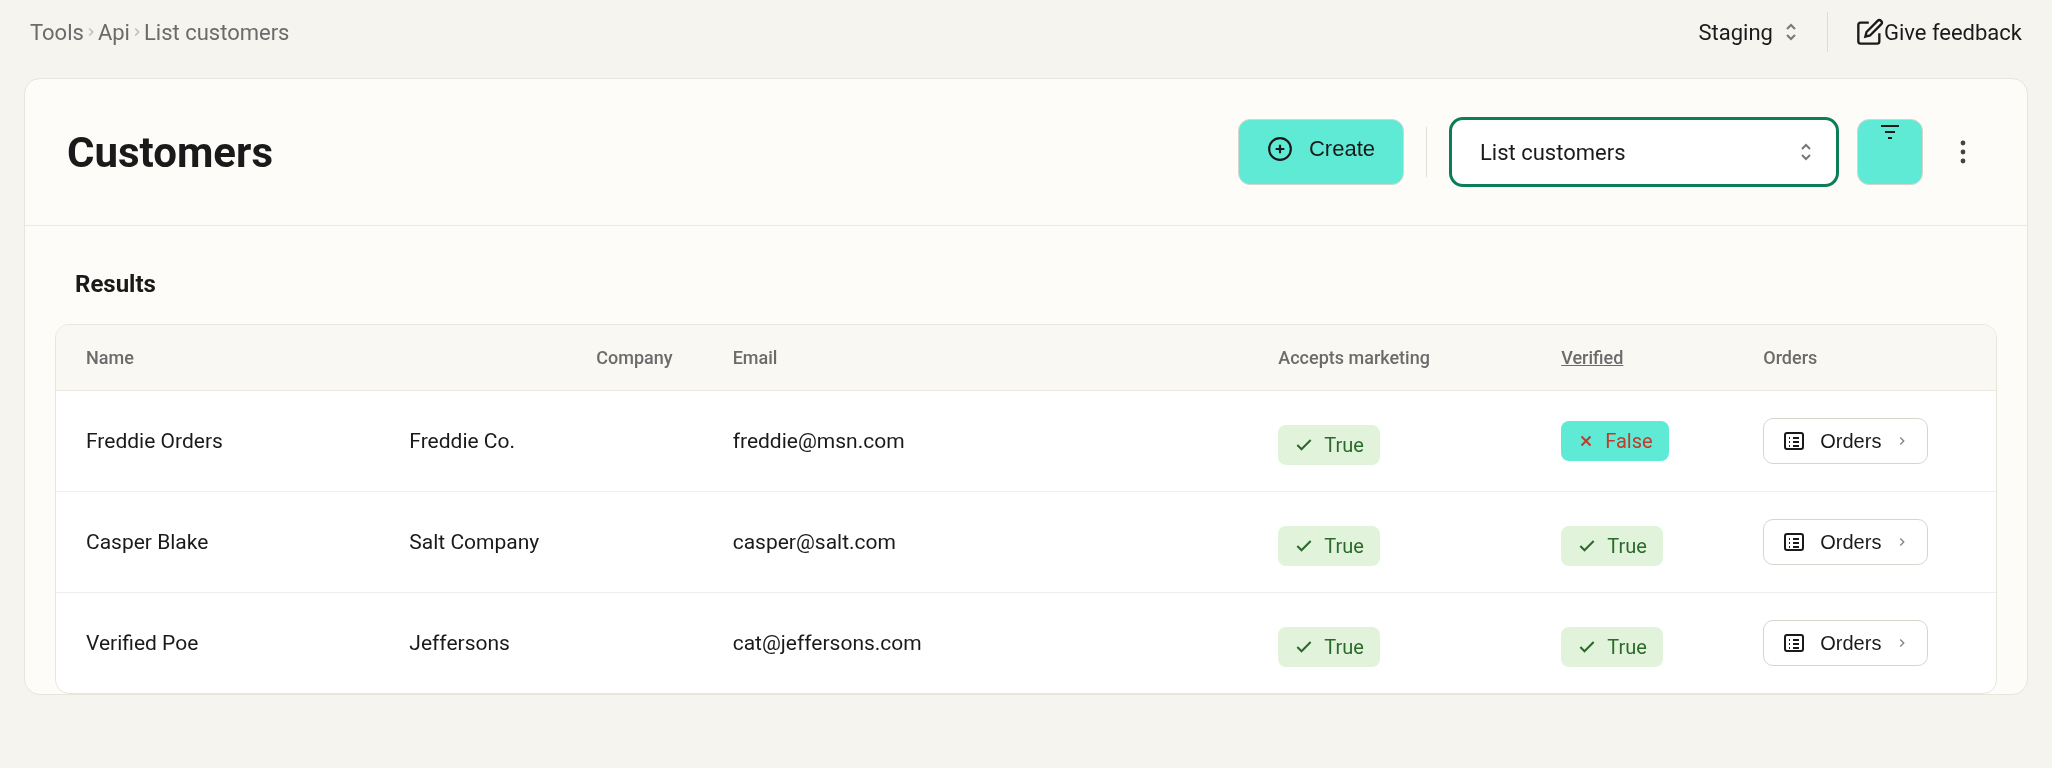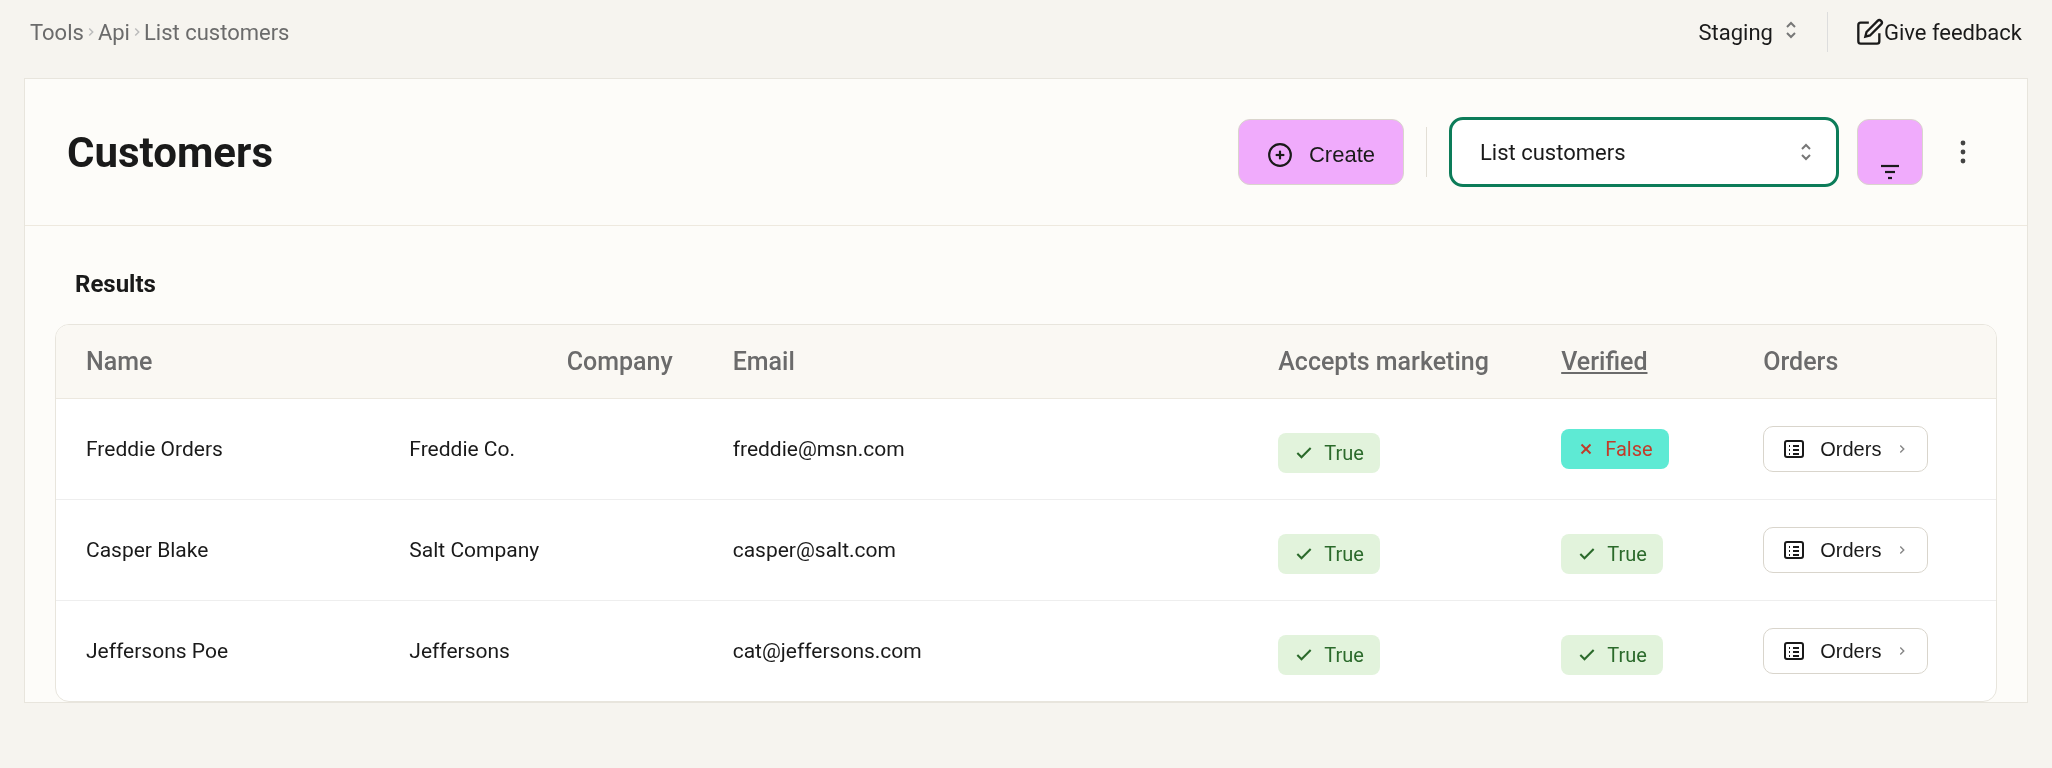--- a/index.html
+++ b/index.html
@@ -33,21 +33,21 @@
       color: #bbb;
       display: inline-flex;
     }
     .topbar-right {
       display: flex;
       align-items: center;
       gap: 28px;
     }
     .env-selector {
       display: flex;
-      align-items: flex-start;
+      align-items: center;
       gap: 10px;
       font-size: 22px;
       color: #1a1a1a;
       cursor: pointer;
     }
     .divider-v {
       width: 1px;
       height: 40px;
       background: #ddd;
     }
@@ -56,44 +56,44 @@
       align-items: center;
       gap: 0;
       font-size: 22px;
       color: #1a1a1a;
       cursor: pointer;
     }
     .card {
       margin: 14px 24px;
       background: #fdfcf9;
       border: 1px solid #e8e5dd;
-      border-radius: 0;
+      border-radius: 16px;
       overflow: hidden;
     }
     .card-header {
       display: flex;
       align-items: center;
       justify-content: space-between;
       padding: 38px 42px;
     }
     .page-title {
       font-size: 42px;
       font-weight: 700;
       color: #1a1a1a;
     }
     .header-actions {
       display: flex;
       align-items: center;
       gap: 18px;
     }
     .btn {
       display: inline-flex;
-      align-items: flex-end;
+      align-items: flex-start;
       gap: 16px;
-      background: #f0abfc;
+      background: #5eead4;
       border: 1px solid #d9d5cc;
       border-radius: 12px;
       padding: 16px 28px;
       font-size: 22px;
       color: #1a1a1a;
       cursor: pointer;
       height: 66px;
     }
     .icon-btn {
       width: 66px;
@@ -148,21 +148,21 @@
       width: 100%;
       border-collapse: collapse;
     }
     thead {
       background: #faf8f3;
     }
     th {
       text-align: left;
       font-weight: 500;
       color: #6b6b6b;
-      font-size: 25px;
+      font-size: 18px;
       padding: 22px 30px;
       border-bottom: 1px solid #ece8df;
     }
     td {
       padding: 26px 30px;
       border-bottom: 1px solid #eee;
       font-size: 21px;
       color: #1a1a1a;
       vertical-align: middle;
     }
@@ -385,21 +385,21 @@
                   </span>
                   <span>Orders</span>
                   <span>
                     <svg width="14" height="14" viewBox="0 0 24 24" fill="none" stroke="#888" stroke-width="2.5">
                       <polyline points="9 18 15 12 9 6"></polyline>
                     </svg>
                   </span>
                 </button></td>
             </tr>
             <tr>
-              <td>Jeffersons Poe</td>
+              <td>Verified Poe</td>
               <td>Jeffersons</td>
               <td>cat@jeffersons.com</td>
               <td><span class="badge badge-true">
                   <span>
                     <svg width="20" height="20" viewBox="0 0 24 24" fill="none" stroke="currentColor" stroke-width="2.5">
                       <polyline points="20 6 9 17 4 12"></polyline>
                     </svg>
                   </span>
                   <span>True</span>
                 </span></td>

